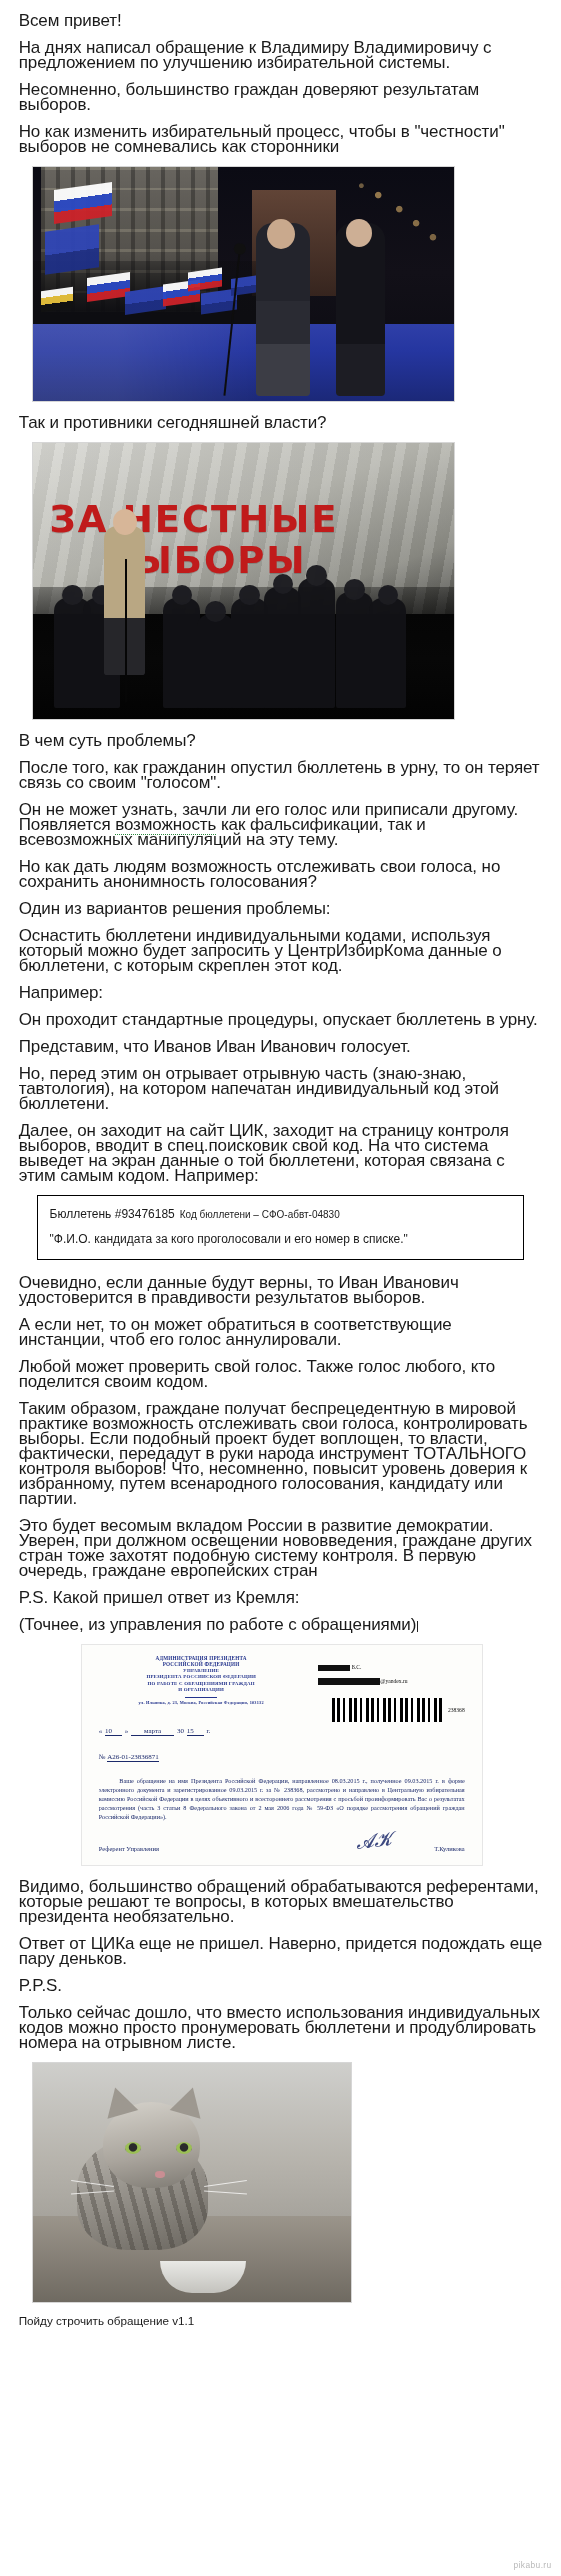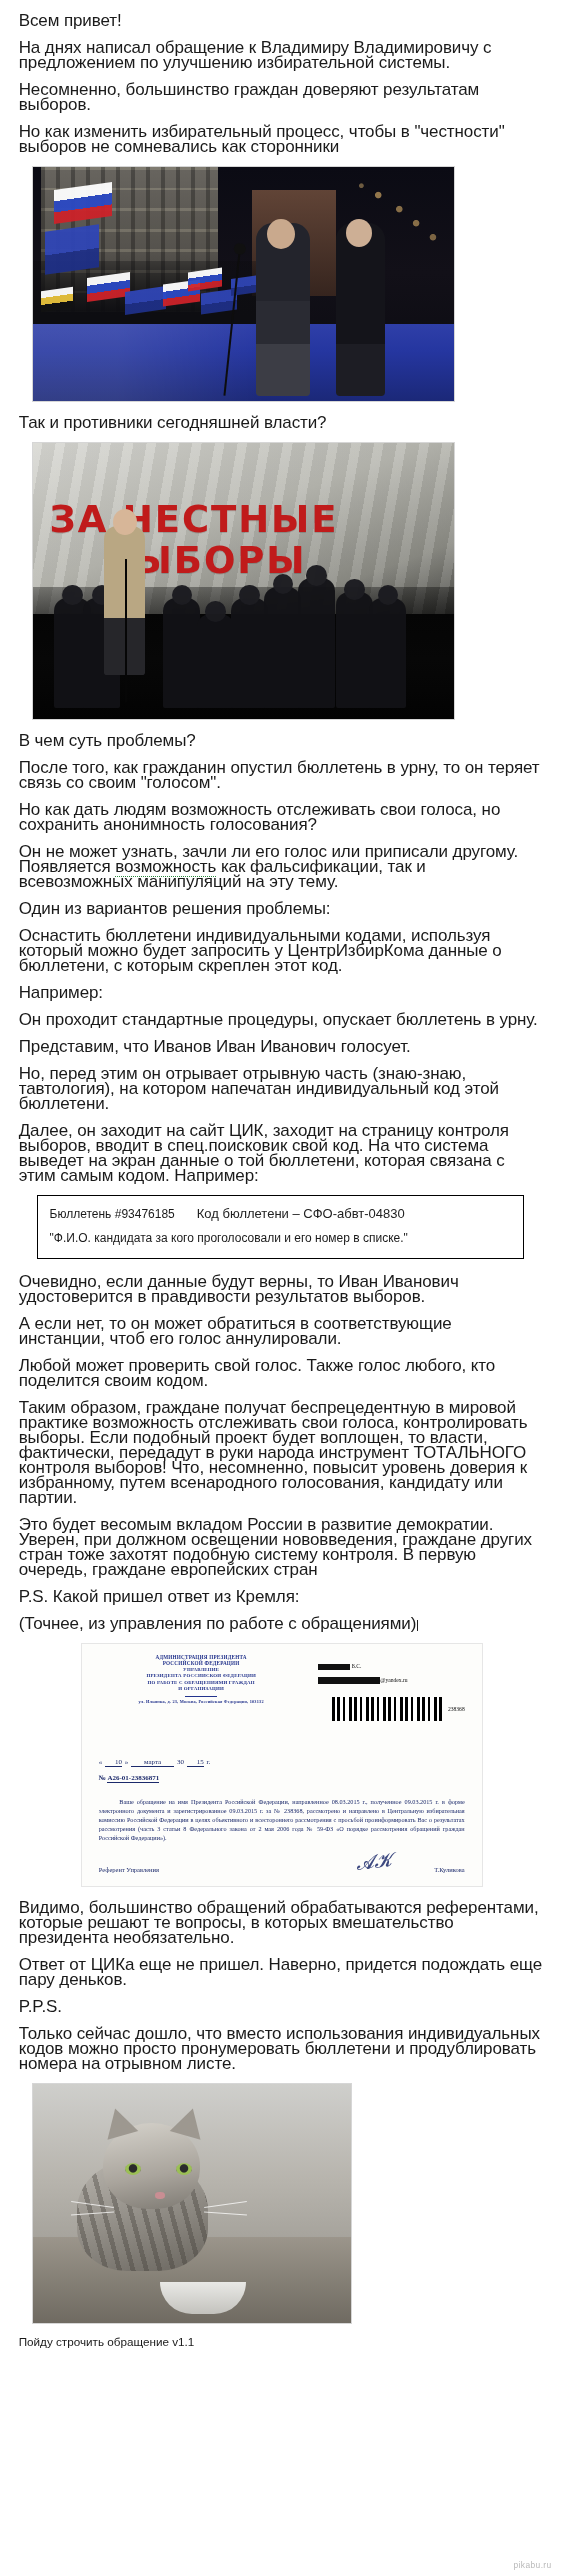--- a/index.html
+++ b/index.html
@@ -176,21 +176,21 @@
   }
 
   
   .resultbox{
     border:1.9px solid #000;
     margin:7.5px 18.7px 15px 18.7px;
     padding:11.2px 11.2px 13px 11.2px;
     box-sizing:border-box;
   }
   .resultbox .r1{font-size:12px;margin:0 0 10.3px 0;line-height:14px;}
-  .resultbox .r1 .code{font-size:13px;margin-left:22px;color:#222;}
+  .resultbox .r1 .code{font-size:10px;margin-left:5px;color:#222;}
   .resultbox .r2{font-size:12px;margin:0;line-height:14px;}
 
   
   .letter{
     width:402px;
     margin:7.5px 0 13px 62px;
     background:#fdfdfb;
     border:0.9px solid #e6e6e6;
     box-sizing:border-box;
     padding:9.4px 17px 13px 17px;
@@ -212,22 +212,22 @@
   .letter .barcodewrap{display:flex;align-items:center;gap:5.6px;margin-top:13px;justify-content:flex-end;}
   .letter .barcode{
     width:110px;height:24px;
     background:repeating-linear-gradient(90deg,#000 0 2.8px,#fff 2.8px 4.7px,#000 4.7px 8.4px,#fff 8.4px 11.2px,#000 11.2px 13px,#fff 13px 17px);
   }
   .letter .bcnum{font-size:5.6px;color:#111;}
   .letter .dateline{
     margin-top:5.6px;font-size:7px;color:#1c2a6b;display:flex;align-items:baseline;gap:2.8px;
   }
   .letter .dateline .u{border-bottom:0.9px solid #1c2a6b;display:inline-block;min-width:43px;text-align:center;}
-  .letter .dateline .u2{border-bottom:0.9px solid #1c2a6b;display:inline-block;min-width:17px;text-align:right;margin-top:32px;}
-  .letter .refno{margin-top:7px;font-size:7px;font-weight:bold;}
+  .letter .dateline .u2{border-bottom:0.9px solid #1c2a6b;display:inline-block;min-width:17px;text-align:left;}
+  .letter .refno{margin-top:17px;font-size:7px;}
   .letter .refno .v{border-bottom:0.9px solid #1c2a6b;}
   .letter .body{
     margin-top:15px;font-size:6.2px;line-height:9px;text-align:justify;color:#1c2a6b;
   }
   .letter .body .ind{display:block;text-indent:20.6px;}
   .letter .sig{
     margin-top:24px;display:flex;justify-content:space-between;align-items:flex-end;font-size:6.5px;
   }
   .letter .signature{
     position:absolute;right:90px;bottom:13px;
@@ -364,25 +364,25 @@
         <span class="head"></span>
       </div>
     <div class="sil s9">
         <span class="head"></span>
       </div>
   </div>
 
   <p class="para">В чем суть проблемы?</p>
   <p class="para">После того, как гражданин опустил бюллетень в урну, то он теряет связь со своим "голосом".</p>
 
-  <p class="para">Но как дать людям возможность отслеживать свои голоса, но сохранить анонимность голосования?</p>
-
   <p class="para">
     <span>Он не может узнать, зачли ли его голос или приписали другому. Появляется </span><span class="spellwrap">возможность</span><span> как фальсификации, так и всевозможных манипуляций на эту тему.</span>
   </p>
+
+  <p class="para">Но как дать людям возможность отслеживать свои голоса, но сохранить анонимность голосования?</p>
   <p class="para">Один из вариантов решения проблемы:</p>
   <p class="para">Оснастить бюллетени индивидуальными кодами, используя который можно будет запросить у ЦентрИзбирКома данные о бюллетени, с которым скреплен этот код.</p>
   <p class="para">Например:</p>
   <p class="para">Он проходит стандартные процедуры, опускает бюллетень в урну.</p>
   <p class="para">Представим, что Иванов Иван Иванович голосует.</p>
   <p class="para">Но, перед этим он отрывает отрывную часть (знаю-знаю, тавтология), на котором напечатан индивидуальный код этой бюллетени.</p>
   <p class="para">Далее, он заходит на сайт ЦИК, заходит на страницу контроля выборов, вводит в спец.поисковик свой код. На что система выведет на экран данные о той бюллетени, которая связана с этим самым кодом. Например:</p>
 
   <div class="resultbox">
     <div class="r1">

